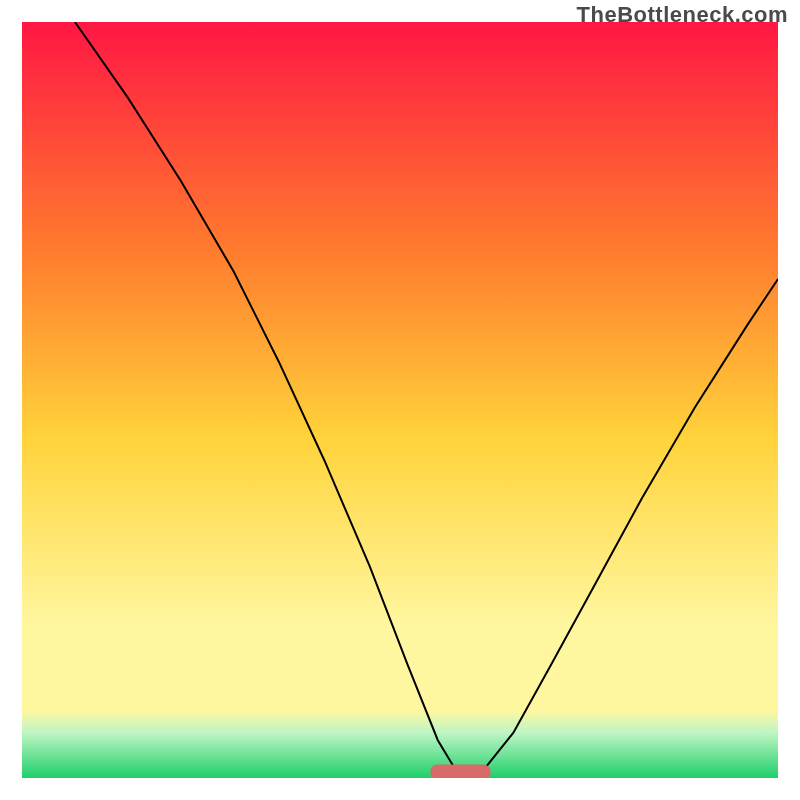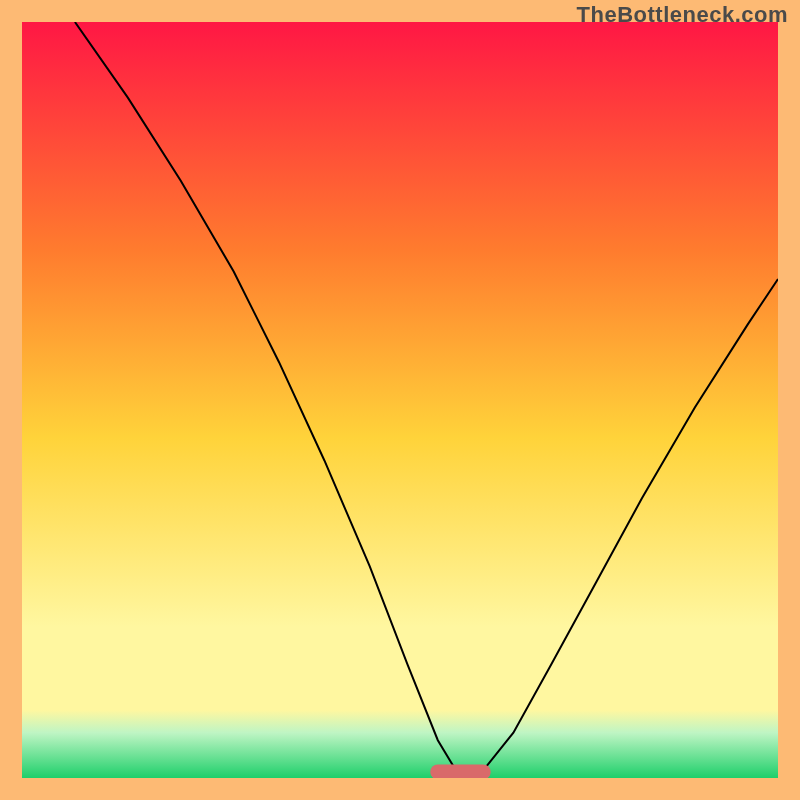--- a/index.html
+++ b/index.html
@@ -8,21 +8,21 @@
     width: 800px;
     height: 800px;
     background: #000;
     overflow: hidden;
     font-family: Arial, Helvetica, sans-serif;
   }
   .frame {
     position: relative;
     width: 800px;
     height: 800px;
-    background: #fdba74;
+    background: #ffffff;
   }
   .watermark {
     position: absolute;
     top: 2px;
     right: 12px;
     color: #4a4a4a;
     font-size: 22px;
     font-weight: bold;
     letter-spacing: 0.5px;
     z-index: 10;

